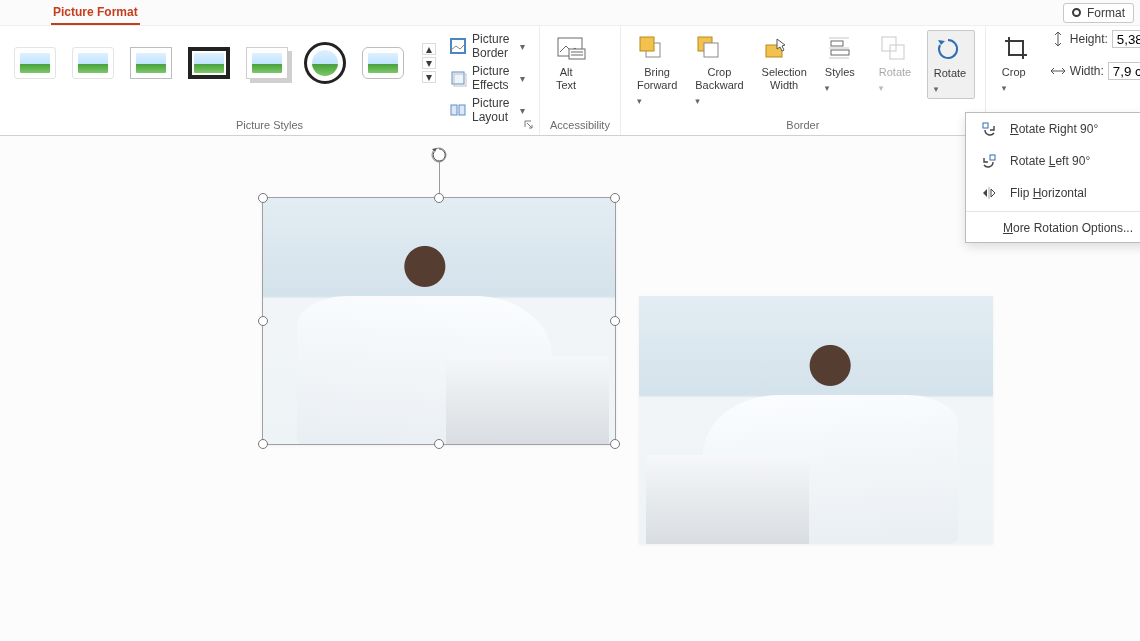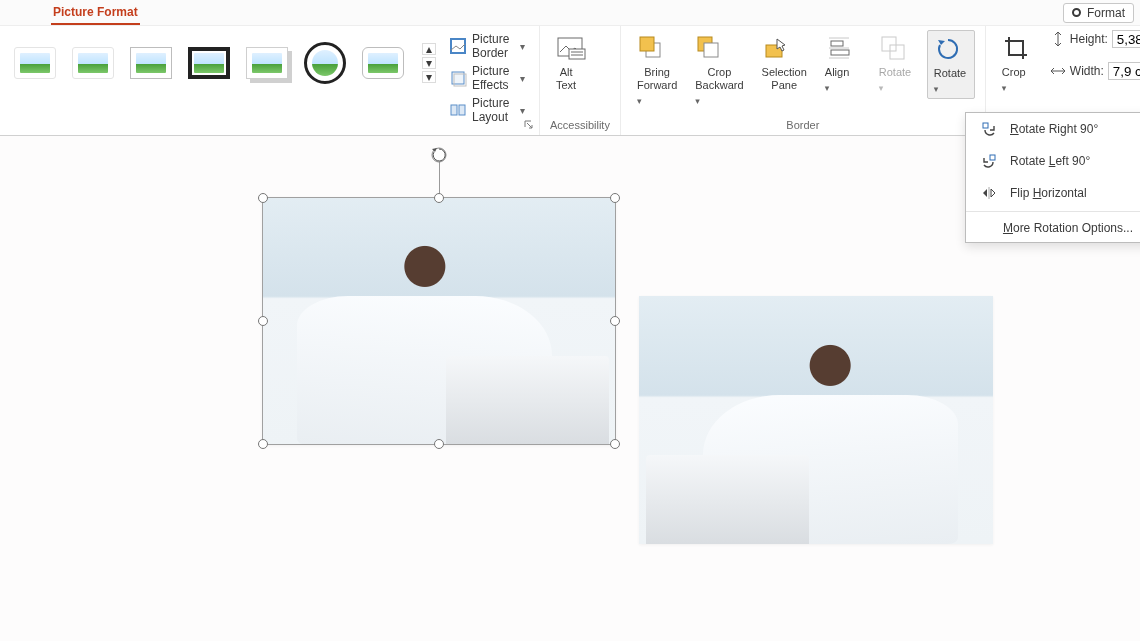--- a/index.html
+++ b/index.html
@@ -212,20 +212,21 @@
             <svg width="16" height="16">
                 <rect x="1" y="3" width="6" height="10" fill="#dce8f5" stroke="#5a8ec8"></rect>
                 <rect x="9" y="3" width="6" height="10" fill="#dce8f5" stroke="#5a8ec8"></rect>
               </svg>
           </span>
           <span>Picture Layout</span>
           <span class="chev">▾</span>
         </div>
       </div>
     </div>
+    <div class="group-label">Picture Styles</div>
     <div class="launcher">
       <svg width="10" height="10">
           <path d="M1 1h6M1 1v6M3 3l5 5M8 5v3h-3" fill="none" stroke="#7a7a7a"></path>
         </svg>
     </div>
   </div>
 
   <div class="group">
     <div class="group-body">
       <div class="bigbtn">
@@ -269,31 +270,31 @@
         <span class="chev-down">▾</span>
       </div>
       <div class="bigbtn">
         <span class="ico">
           <svg width="26" height="26">
               <rect x="3" y="10" width="16" height="12" fill="#f2c14e" stroke="#b78a1e"></rect>
               <path d="M14 4l8 6-3 1 2 4-2 1-2-4-3 2z" fill="#fff" stroke="#555"></path>
             </svg>
         </span>
         <span class="lbl">Selection
-Pane</span>
+Width</span>
       </div>
       <div class="bigbtn">
         <span class="ico">
           <svg width="26" height="26">
               <path d="M3 3h20M3 13h20M3 23h20" stroke="#c8c8c8"></path>
               <rect x="5" y="6" width="12" height="5" fill="#fff" stroke="#6a6a6a"></rect>
               <rect x="5" y="15" width="18" height="5" fill="#fff" stroke="#6a6a6a"></rect>
             </svg>
         </span>
-        <span class="lbl">Align</span>
+        <span class="lbl">Styles</span>
         <span class="chev-down">▾</span>
       </div>
       <div class="bigbtn disabled">
         <span class="ico">
           <svg width="26" height="26">
               <rect x="2" y="2" width="14" height="14" fill="none" stroke="#8a8a8a"></rect>
               <rect x="10" y="10" width="14" height="14" fill="none" stroke="#8a8a8a"></rect>
             </svg>
         </span>
         <span class="lbl">Rotate</span>

